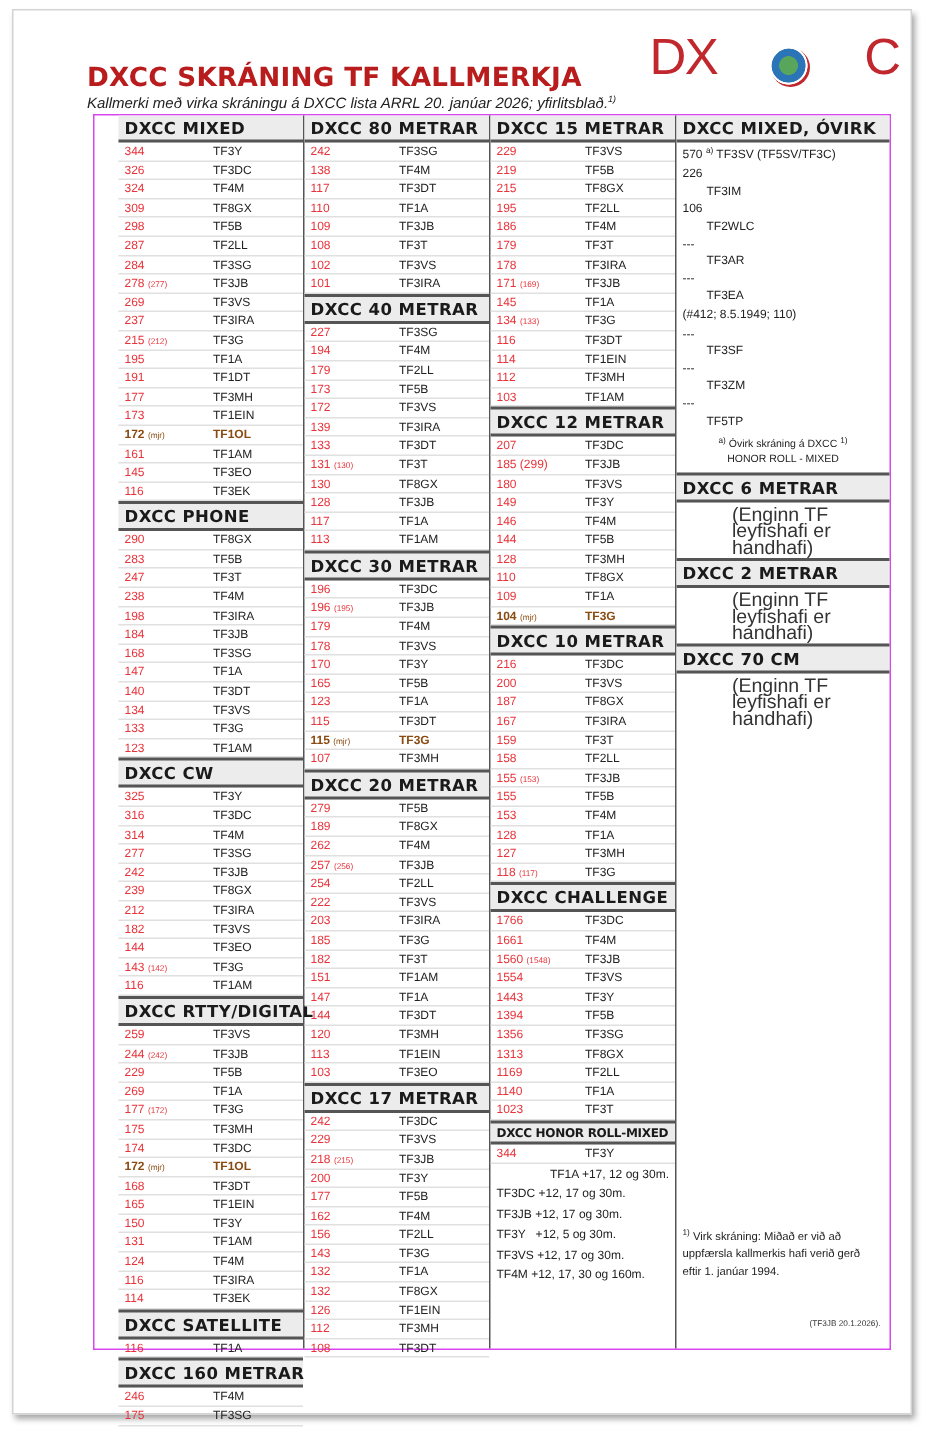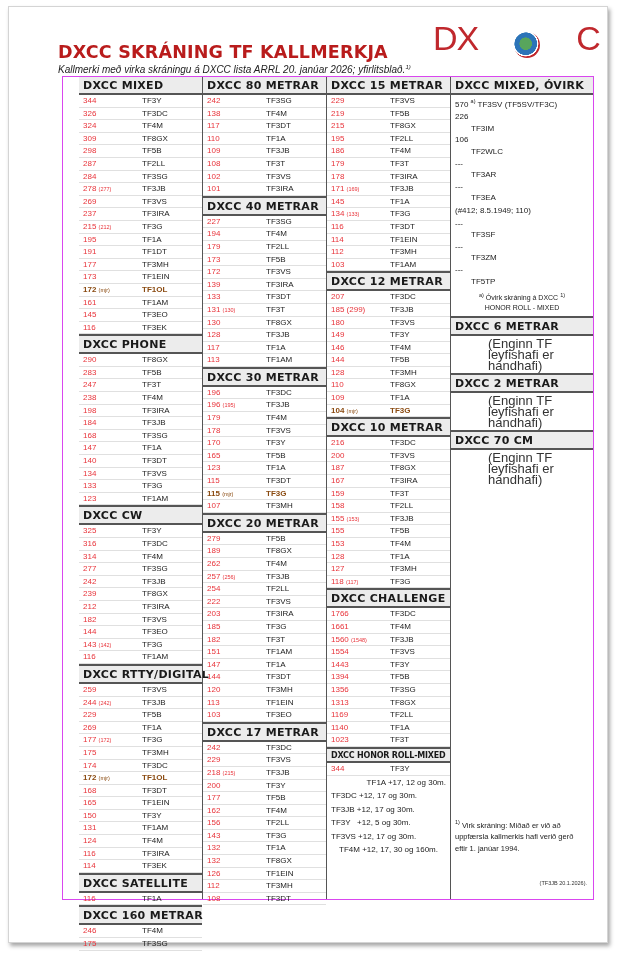--- a/index.html
+++ b/index.html
@@ -772,21 +772,21 @@
           <span class="num"><span>344</span></span>
           <span class="call">TF3Y</span>
         </div>
       </div>
       <div class="sec">
         <div class="plain" style="white-space: pre; text-align: right;">TF1A +17, 12 og 30m.</div>
         <div class="plain" style="white-space: pre;">TF3DC +12, 17 og 30m.</div>
         <div class="plain" style="white-space: pre;">TF3JB +12, 17 og 30m.</div>
         <div class="plain" style="white-space: pre;">TF3Y   +12, 5 og 30m.</div>
         <div class="plain" style="white-space: pre;">TF3VS +12, 17 og 30m.</div>
-        <div class="plain" style="white-space: pre; text-align: center;">TF4M +12, 17, 30 og 160m.</div>
+        <div class="plain" style="white-space: pre;">TF4M +12, 17, 30 og 160m.</div>
       </div>
     </div>
   <div class="col c4" id="col3">
     <div class="sec">
       <div class="sec-h">DXCC MIXED, ÓVIRK</div>
       <div class="plain"><span>570</span> <sup>a)</sup> <span>TF3SV (TF5SV/TF3C)</span></div>
       <div id="inactive-rows">
           <div class="orow">
             <span class="onum">226</span>
             <span class="ocall">TF3IM</span>

